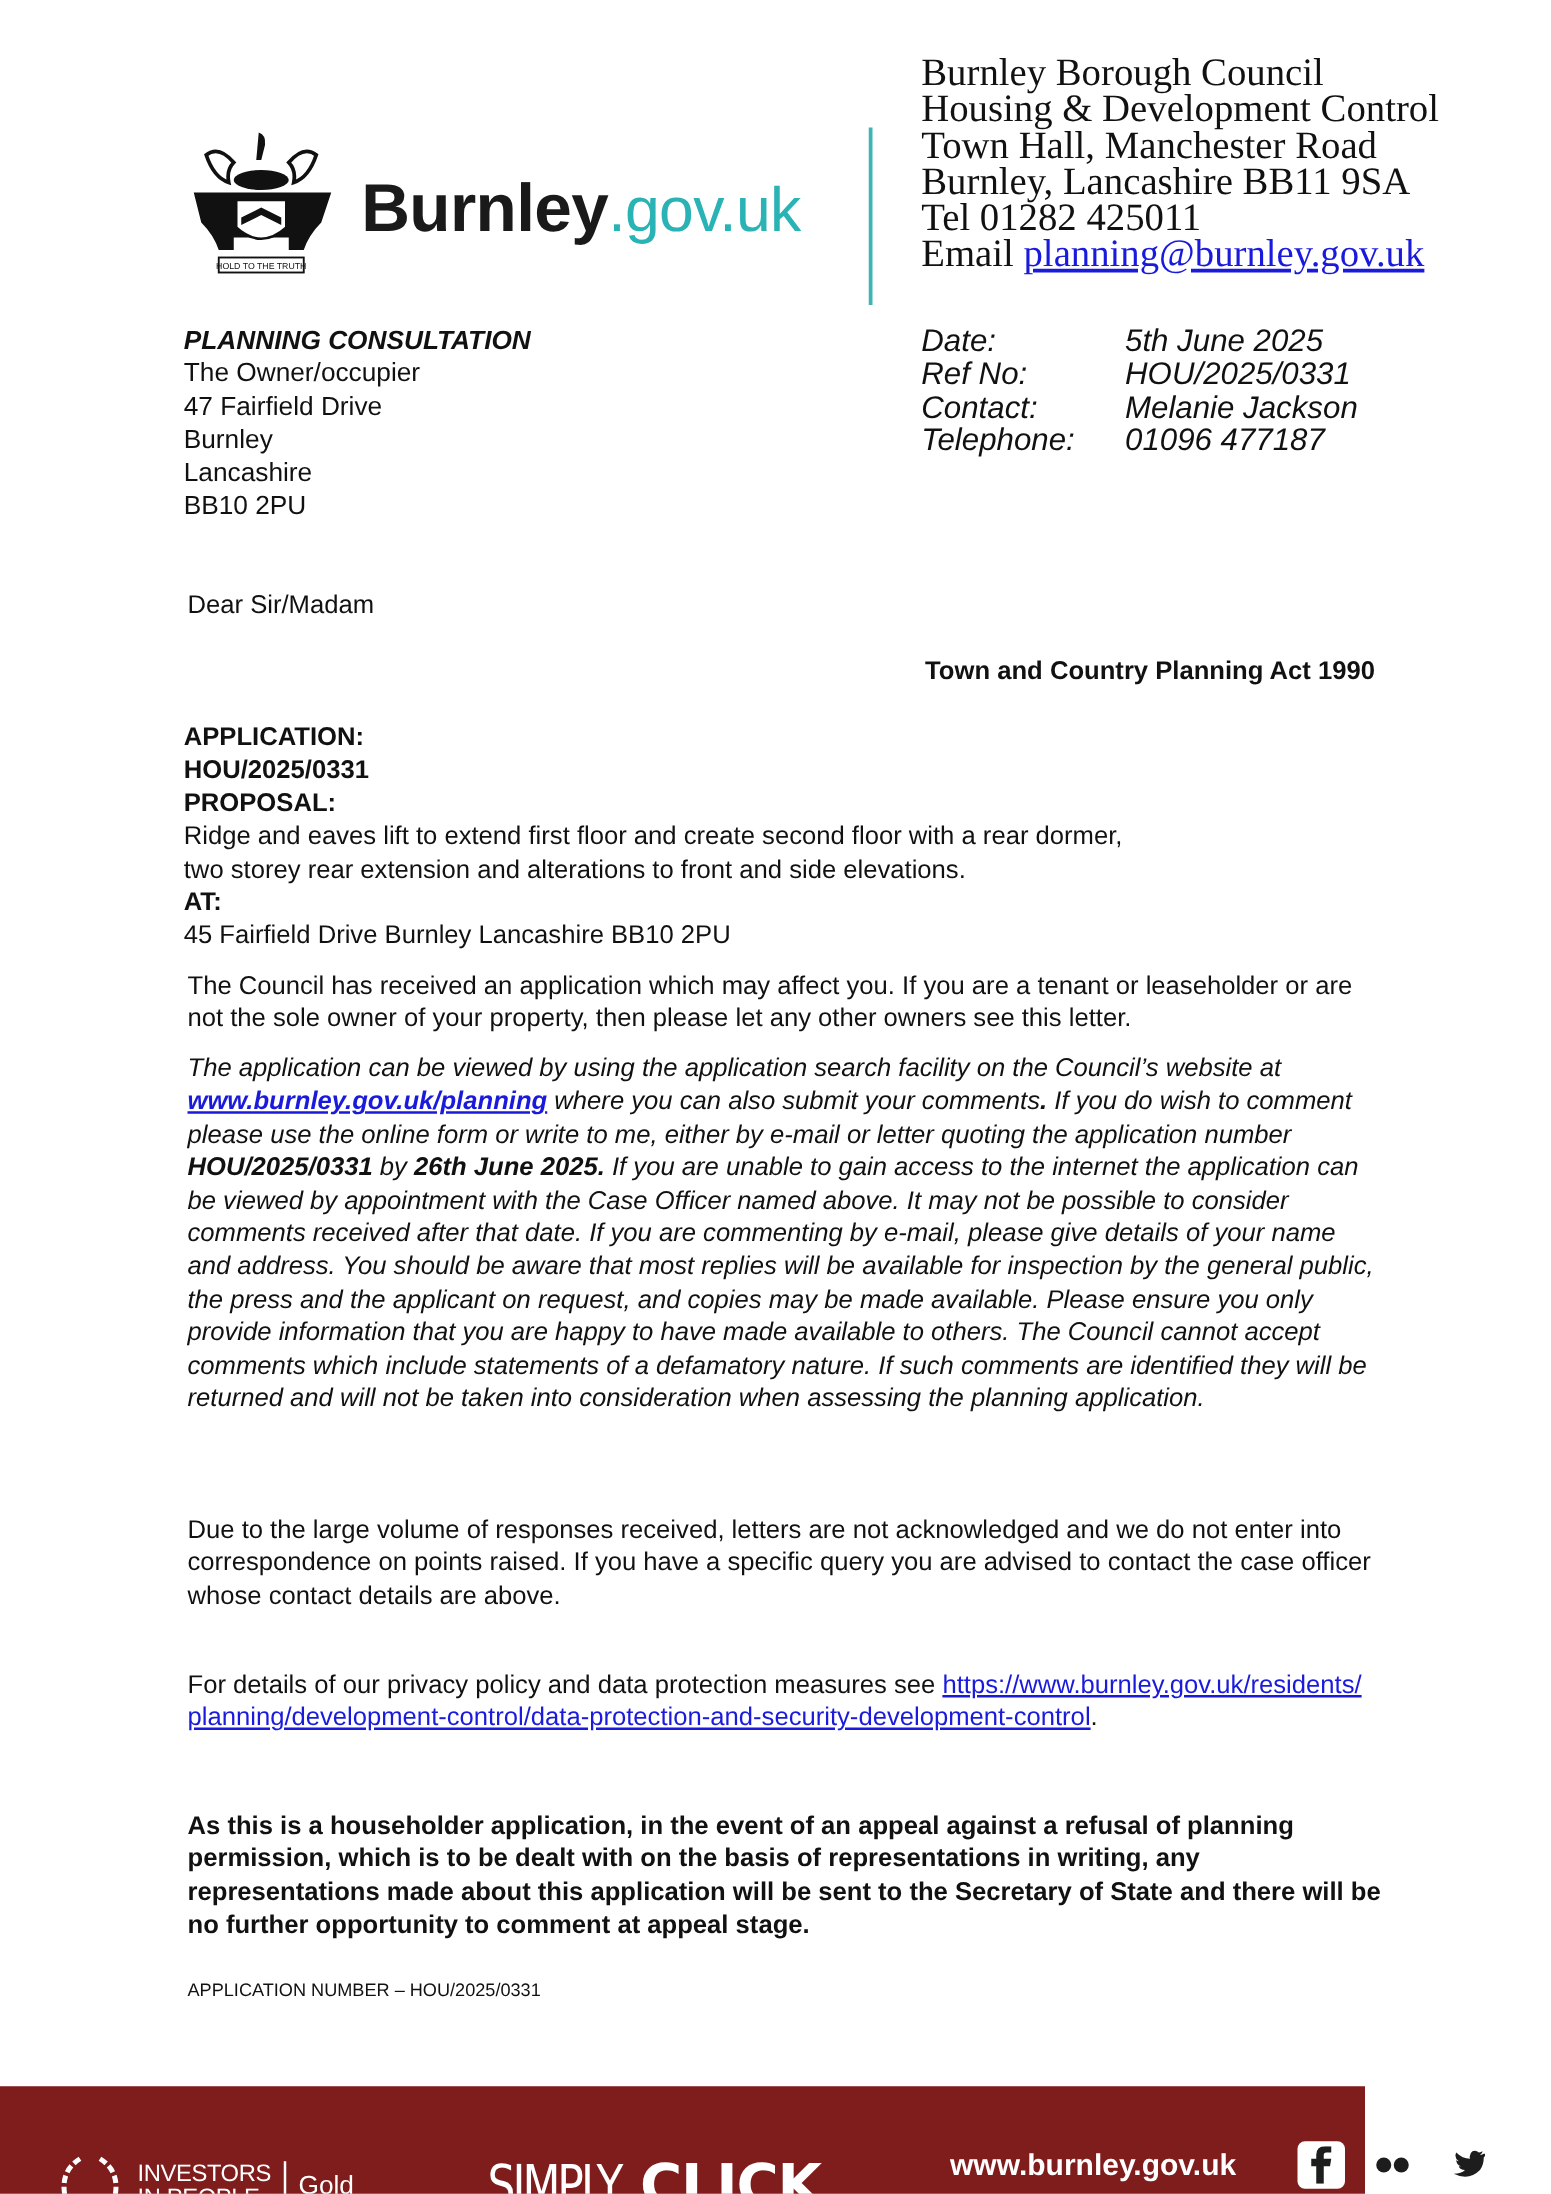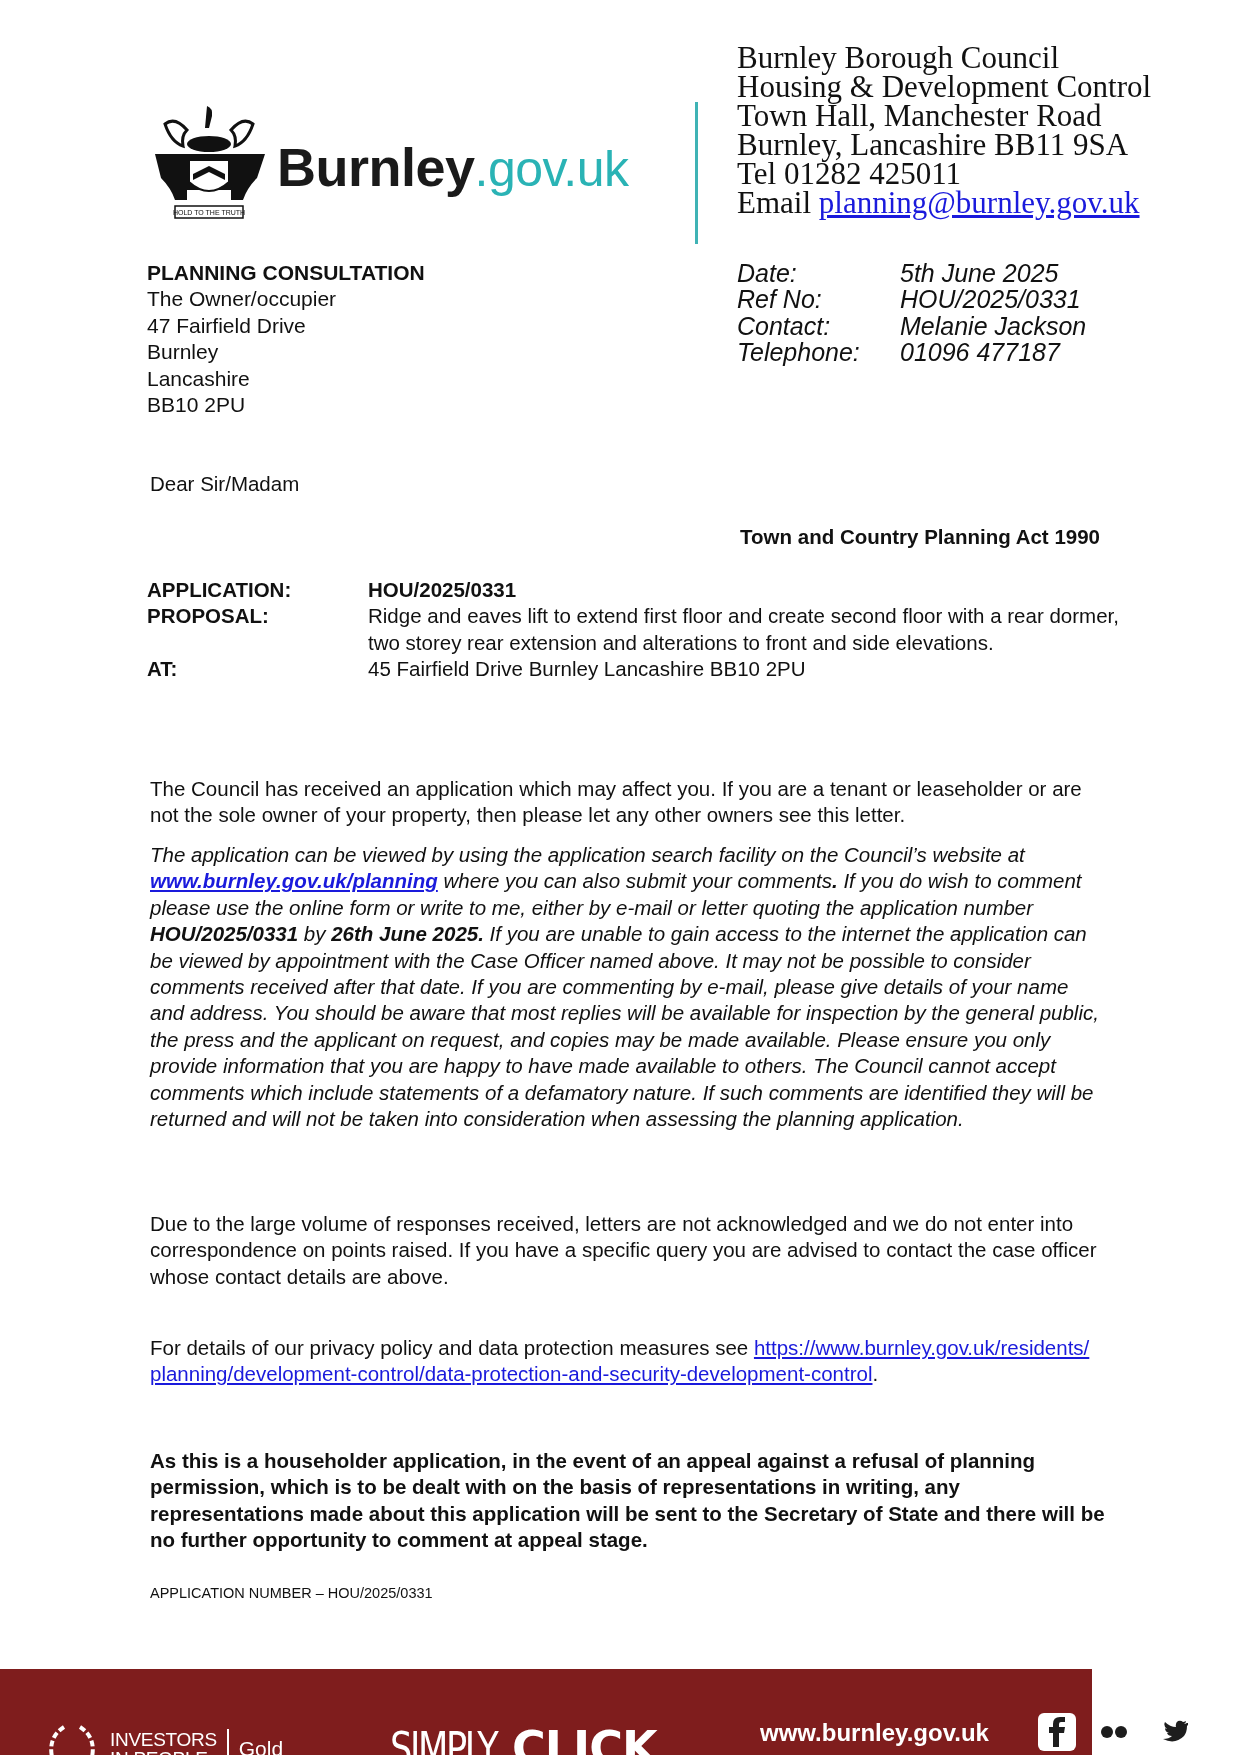--- a/index.html
+++ b/index.html
@@ -3,46 +3,46 @@
 <meta charset="utf-8">
 <style>
   html, body { margin: 0; padding: 0; background: #ffffff; }
   body { width: 1241px; height: 1755px; position: relative; overflow: hidden;
          font-family: "Liberation Sans", sans-serif; color: #111111; }
   .abs { position: absolute; }
 
   
   #logo { left: 145px; top: 104px; width: 520px; height: 120px; }
   #crest { position: absolute; left: 0; top: 0; width: 130px; height: 118px; }
-  #wordmark { position: absolute; left: 132px; top: 36px; white-space: nowrap; line-height: 1; }
+  #wordmark { position: absolute; left: 144px; top: 36px; white-space: nowrap; line-height: 1; }
   #wordmark .b { font-weight: bold; font-size: 54px; color: #1a1a1a; letter-spacing: -0.5px; }
   #wordmark .g { font-size: 50px; color: #2ab3b5; letter-spacing: -0.5px; }
 
   #divider { left: 695px; top: 102px; width: 3px; height: 142px; background: #3fb3b5; }
 
   
   #council { left: 737px; top: 43px; font-size: 31px; line-height: 29px; font-family: Liberation Serif, serif; }
   #council div { white-space: nowrap; }
   a.link { color: #1a1adc; text-decoration: underline; }
 
   
   #recipient { left: 147px; top: 260px; font-size: 21px; line-height: 26.4px; }
-  #recipient .h { font-weight: bold; }
+  #recipient .h { font-weight: bold; font-style: italic; }
 
   
   #meta { left: 737px; top: 260px; font-size: 25px; line-height: 26.4px; font-style: italic; }
   #meta .row { display: flex; }
   #meta .k { width: 163px; }
 
   .para { left: 150px; width: 950px; font-size: 20.5px; line-height: 26.4px; }
   #salutation { top: 471px; }
   #act { top: 524px; font-weight: bold; text-align: right; }
 
   #app { left: 147px; top: 577px; font-size: 20.5px; line-height: 26.4px; width: 990px; }
-  #app .row { display: flex; }
+  #app .row { display: flex; flex-direction: column; }
   #app .k { width: 221px; font-weight: bold; flex: none; }
   #app .v { width: 760px; }
   #app .bold { font-weight: bold; }
 
   #p1 { top: 776px; }
   #p2 { top: 842px; font-style: italic; }
   #p3 { top: 1211px; }
   #p4 { top: 1316px; margin-top: 19px; }
   #p5 { top: 1448px; font-weight: bold; width: 960px; }
   b { font-weight: bold; }

